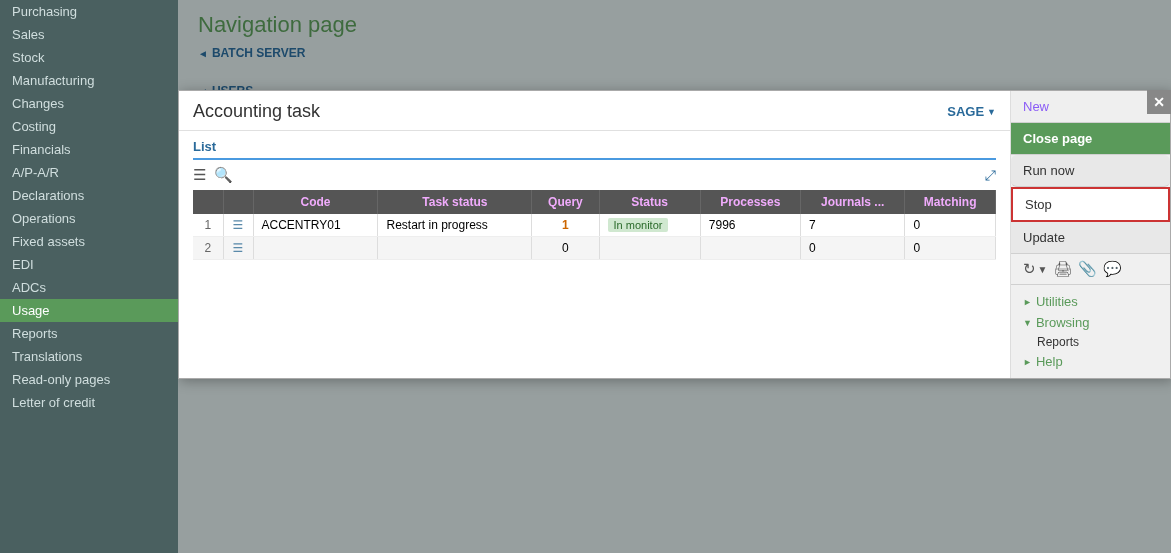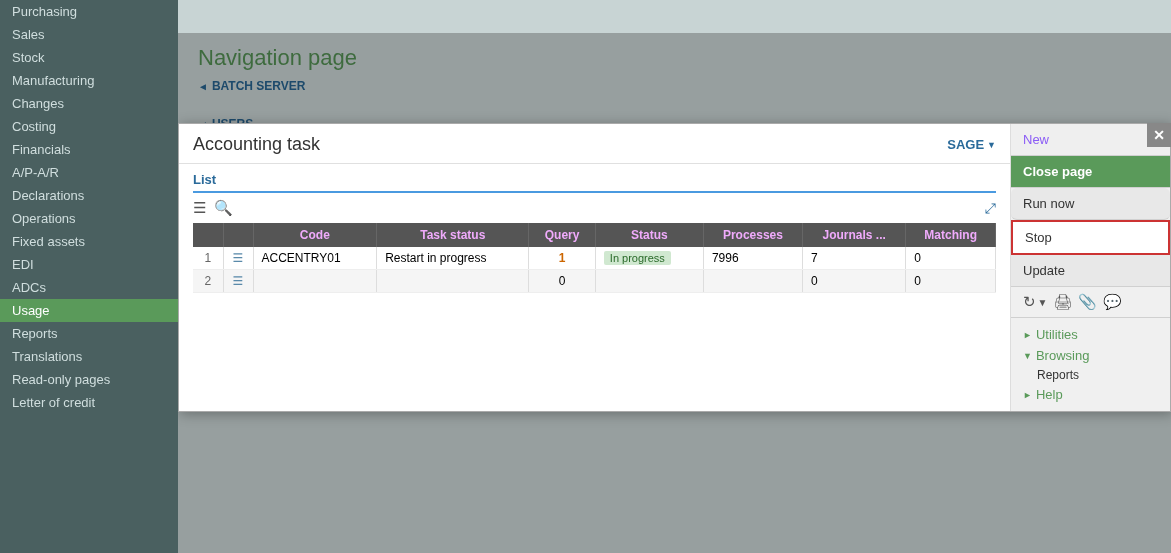--- a/index.html
+++ b/index.html
@@ -28,21 +28,20 @@
     .sidebar-item.active { background: #5a9a5a; color: white; }
 
     
     .main {
       flex: 1;
       background: #d8e4e4;
       display: flex;
       flex-direction: column;
       position: relative;
       overflow: hidden;
-      margin-top: 33px;
     }
     .main-header {
       background: #d8e4e4;
       padding: 12px 20px 8px;
     }
     .main-title {
       color: #5a9a5a;
       font-size: 22px;
       font-weight: normal;
     }
@@ -396,21 +395,21 @@
                 <th>Matching</th>
               </tr>
             </thead>
             <tbody>
               <tr>
                 <td class="row-num">1</td>
                 <td class="row-icon">☰</td>
                 <td>ACCENTRY01</td>
                 <td>Restart in progress</td>
                 <td style="text-align:center;color:#cc6600;font-weight:bold;">1</td>
-                <td><span class="status-badge">In progress</span></td>
+                <td><span class="status-badge">In monitor</span></td>
                 <td>7996</td>
                 <td>7</td>
                 <td>0</td>
               </tr>
               <tr>
                 <td class="row-num">2</td>
                 <td class="row-icon">☰</td>
                 <td></td>
                 <td></td>
                 <td style="text-align:center;">0</td>

